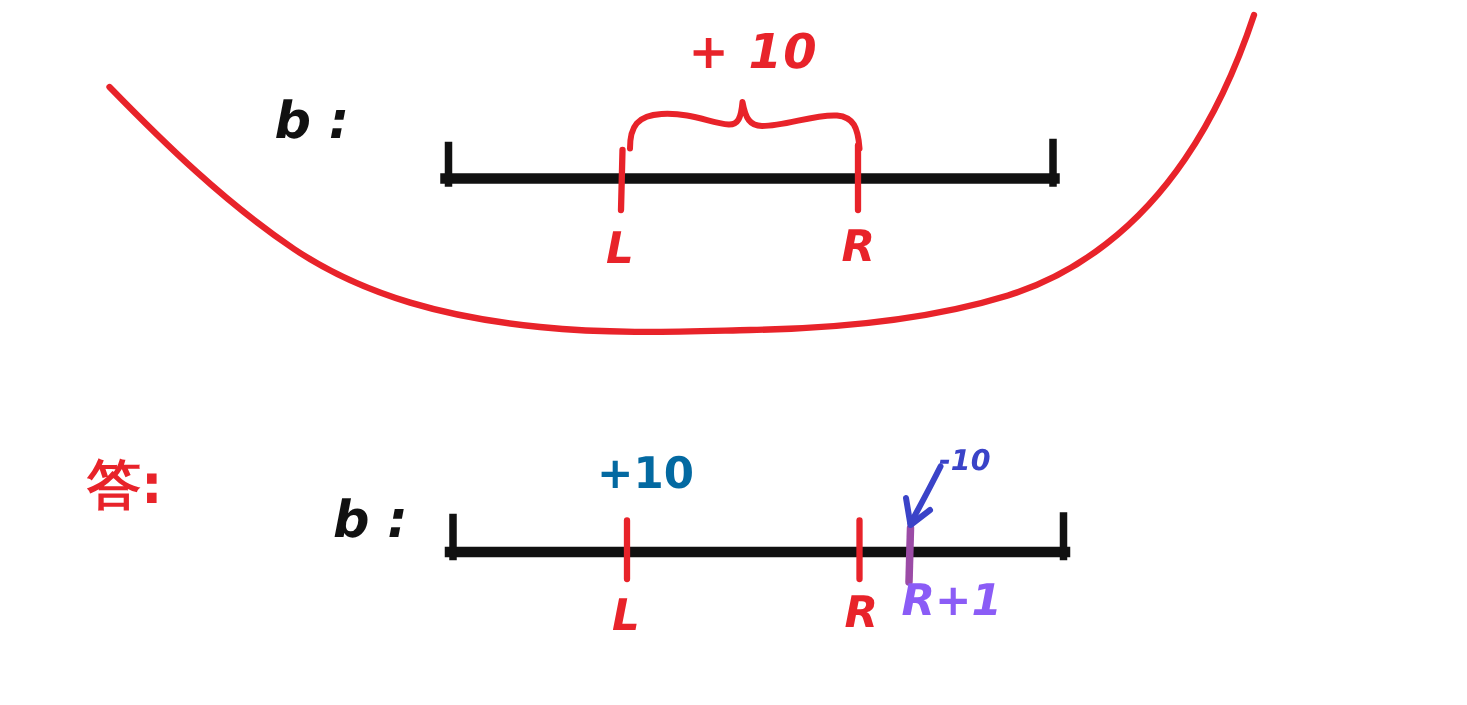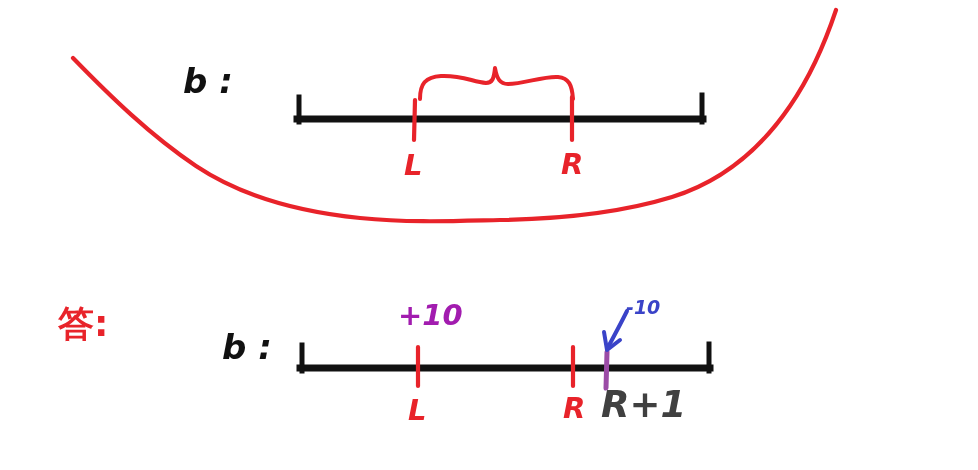--- a/index.html
+++ b/index.html
@@ -67,20 +67,21 @@
              C 420 84, 425 77, 441 76
              C 462 75, 473 82, 486 83
              C 492 83, 494 79, 495 68
              C 497 79, 500 84, 508 84
              C 524 84, 543 76, 558 77
              C 569 78, 572 85, 573 99" fill="none" stroke="#e8232a" stroke-width="4" stroke-linecap="round" stroke-linejoin="round"></path>
   </svg>
 
   <div class="hand-text" style="left:183px; top:64px; font-size:34px; color:#111111; font-style:italic;">b :</div>
 
+  <div class="hand-text" style="left:459px; top:18px; font-size:32px; color:#e8232a; font-style:italic; letter-spacing:1px;">+ 10</div>
 
   <div class="hand-text" style="left:404px; top:151px; font-size:29px; color:#e8232a; font-style:italic;">L</div>
 
   <div class="hand-text" style="left:561px; top:150px; font-size:29px; color:#e8232a; font-style:italic;">R</div>
 
   <svg class="layer" viewBox="0 0 978 470">
 
     <line x1="300" y1="368" x2="710" y2="368" stroke="#111111" stroke-width="7" stroke-linecap="square"></line>
 
     <line x1="302" y1="345" x2="302" y2="371" stroke="#111111" stroke-width="5" stroke-linecap="square"></line>
@@ -94,23 +95,23 @@
     <line x1="607" y1="352" x2="606" y2="388" stroke="#9b4ba6" stroke-width="5" stroke-linecap="round"></line>
 
     <path d="M 627 311 C 620 325, 613 338, 607 349" fill="none" stroke="#3a43c8" stroke-width="4" stroke-linecap="round"></path>
     <path d="M 604 332 L 607 350 L 620 340" fill="none" stroke="#3a43c8" stroke-width="4" stroke-linecap="round" stroke-linejoin="round"></path>
   </svg>
 
   <div class="hand-text cjk" style="left:58px; top:306px; font-size:36px; color:#e8232a; font-weight:700;">答:</div>
 
   <div class="hand-text" style="left:222px; top:330px; font-size:34px; color:#111111; font-style:italic;">b :</div>
 
-  <div class="hand-text" style="left:398px; top:301px; font-size:29px; color:#a21caf; font-style:italic;">+10</div>
+  <div class="hand-text" style="left:398px; top:301px; font-size:29px; color:#0369a1; ">+10</div>
 
   <div class="hand-text" style="left:626px; top:298px; font-size:19px; color:#3a43c8; font-style:italic;">-10</div>
 
   <div class="hand-text" style="left:408px; top:396px; font-size:29px; color:#e8232a; font-style:italic;">L</div>
 
   <div class="hand-text" style="left:563px; top:394px; font-size:29px; color:#e8232a; font-style:italic;">R</div>
 
-  <div class="hand-text" style="left:601px; top:386px; font-size:37px; color:#404040; font-style:italic;">R+1</div>
+  <div class="hand-text" style="left:601px; top:386px; font-size:29px; color:#8b5cf6; font-style:italic;">R+1</div>
 
 </div>
 
 </body></html>

